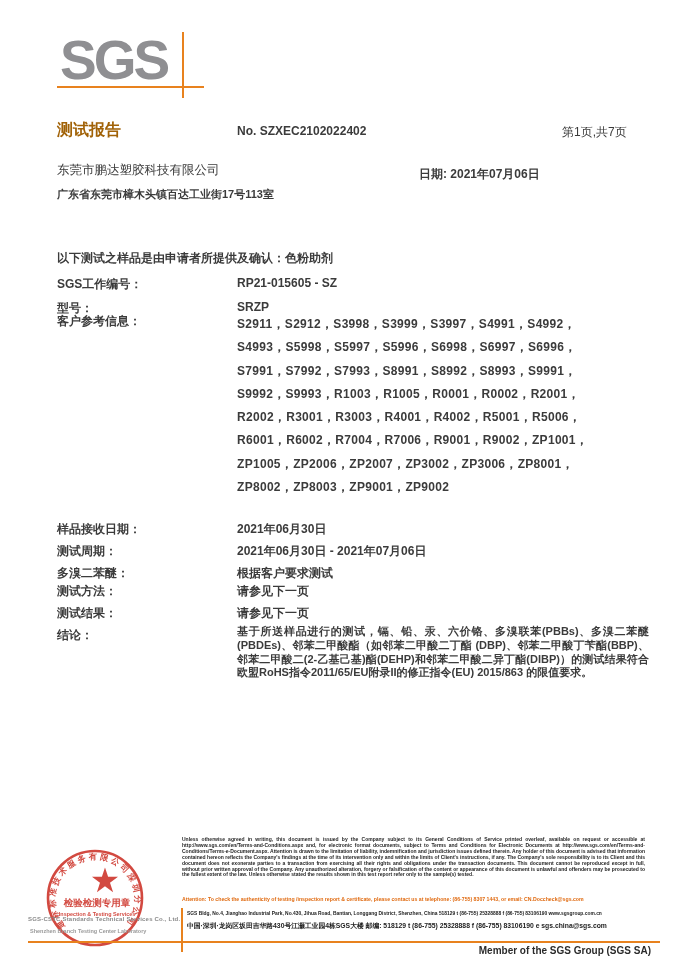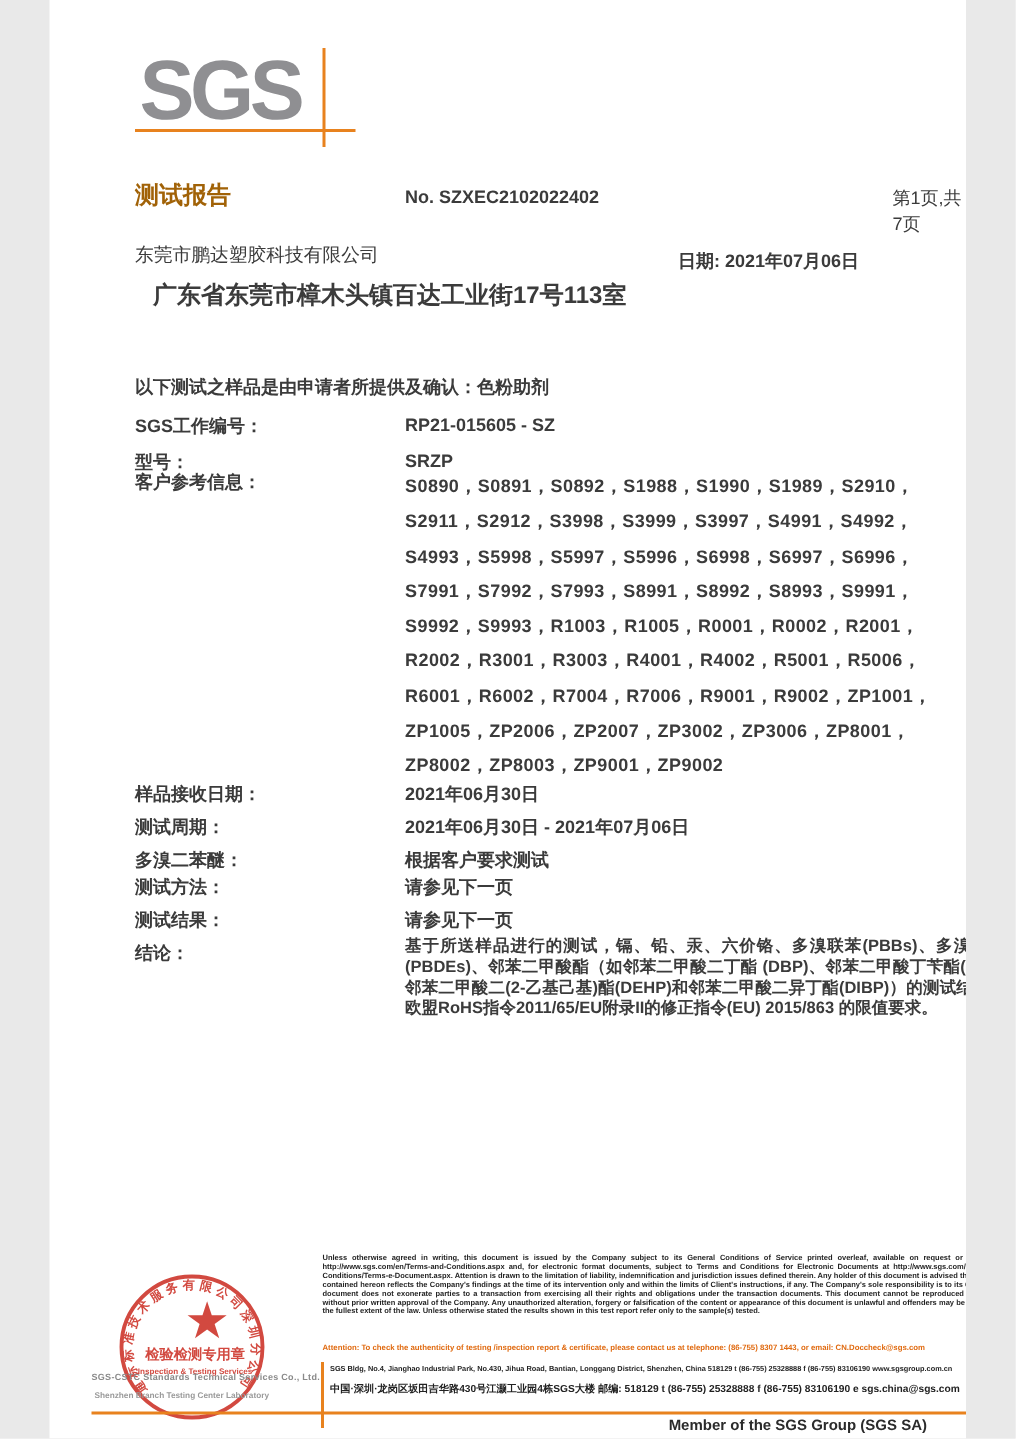--- a/index.html
+++ b/index.html
@@ -1,36 +1,36 @@
 <!DOCTYPE html>
 <html><head>
 <meta charset="utf-8">
 <style>
   html,body{margin:0;padding:0;background:#e9e9e9;}
   .page{
-    position:relative;width:611px;height:959px;margin:0 auto;background:#ffffff;
+    position:relative;width:677px;height:959px;margin:0 auto;background:#ffffff;
     font-family:"Liberation Sans","DejaVu Sans",sans-serif;
     color:#3b3b3b;overflow:hidden;
   }
   
   .logo-text{
     position:absolute;left:60px;top:28px;
     font-size:55px;font-weight:900;letter-spacing:-3px;color:#8f8f92;
     transform:scaleY(1.02);
   }
   .logo-hline{position:absolute;left:57px;top:86px;width:147px;height:2px;background:#e8821e;}
   .logo-vline{position:absolute;left:182px;top:32px;width:2px;height:66px;background:#e8821e;}
   
   .title{position:absolute;left:57px;top:120px;font-size:16px;font-weight:700;color:#a16207;}
   .rep-no{position:absolute;left:237px;top:124px;font-size:12px;font-weight:700;}
   .rep-date{position:absolute;left:419px;top:124px;font-size:12px;font-weight:700;margin-top:42px;}
   .rep-pages{position:absolute;left:562px;top:124px;font-size:12px;font-weight:400;}
   
   .company{position:absolute;left:57px;top:162px;font-size:12.5px;font-weight:400;}
-  .address{position:absolute;left:57px;top:187px;font-size:16px;font-weight:700;margin-left:12px;}
+  .address{position:absolute;left:57px;top:187px;font-size:11px;font-weight:700;}
   .sample-statement{position:absolute;left:57px;top:250px;font-size:12px;font-weight:700;}
   
   .row{position:absolute;left:57px;width:592px;font-size:12px;font-weight:700;}
   .row .lbl{display:inline-block;}
   .row .val{position:absolute;left:180px;top:0;white-space:nowrap;}
   .ref-lines{position:absolute;left:237px;top:313px;font-size:12px;font-weight:700;line-height:23.3px;letter-spacing:.3px;}
   .conclusion-val{
     position:absolute;left:237px;top:625px;width:412px;
     font-size:11px;font-weight:700;line-height:13.8px;text-align:justify;
   }
@@ -79,21 +79,20 @@
 
   <div class="row" style="top:313px">
     <span class="lbl">客户参考信息：</span>
   </div>
 
   <div class="row" style="top:300px">
     <span class="lbl">型号：</span>
     <span class="val">SRZP</span>
   </div>
   <div class="ref-lines">
-    <div>S0890，S0891，S0892，S1988，S1990，S1989，S2910，</div>
     <div>S2911，S2912，S3998，S3999，S3997，S4991，S4992，</div>
     <div>S4993，S5998，S5997，S5996，S6998，S6997，S6996，</div>
     <div>S7991，S7992，S7993，S8991，S8992，S8993，S9991，</div>
     <div>S9992，S9993，R1003，R1005，R0001，R0002，R2001，</div>
     <div>R2002，R3001，R3003，R4001，R4002，R5001，R5006，</div>
     <div>R6001，R6002，R7004，R7006，R9001，R9002，ZP1001，</div>
     <div>ZP1005，ZP2006，ZP2007，ZP3002，ZP3006，ZP8001，</div>
     <div>ZP8002，ZP8003，ZP9001，ZP9002</div>
   </div>
 

